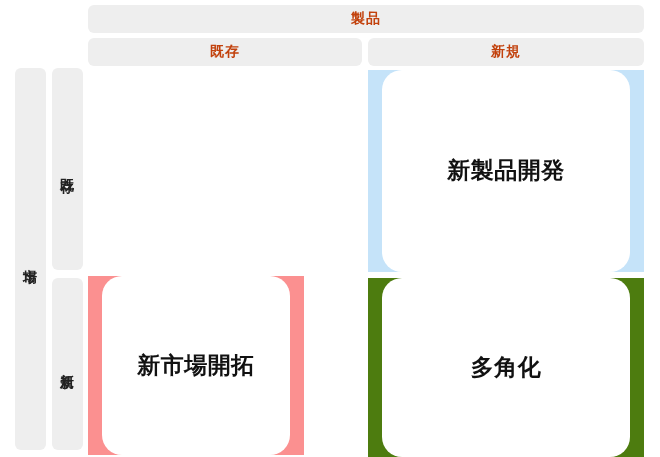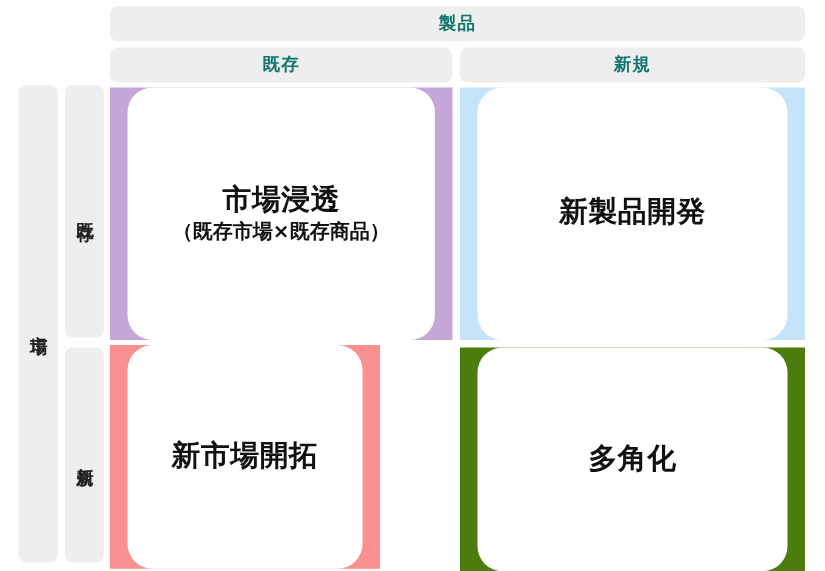--- a/index.html
+++ b/index.html
@@ -23,21 +23,21 @@
 
   
   .axis-bar {
     position: absolute;
     background: #eeeeee;
     border-radius: 6px;
     display: flex;
     align-items: center;
     justify-content: center;
     font-weight: 700;
-    color: #0f766e;
+    color: #c2410c;
     letter-spacing: 1px;
     box-sizing: border-box;
   }
 
   #product-axis-title {
     left: 88px;
     top: 5px;
     width: 556px;
     height: 28px;
     font-size: 14px;
@@ -184,26 +184,20 @@
   <div class="axis-bar" id="product-col-existing">既存</div>
 
   <div class="axis-bar" id="product-col-new">新規</div>
 
   <div class="axis-bar-v" id="market-axis-title">市場</div>
 
   <div class="axis-bar-v" id="market-row-existing">既存</div>
 
   <div class="axis-bar-v" id="market-row-new">新規</div>
 
-  <div class="quadrant" id="quad-market-penetration" style="background: rgb(196, 166, 216);">
-    <div class="quad-card">
-      <div class="quad-title">市場浸透</div>
-      <div class="quad-subtitle">（既存市場×既存商品）</div>
-    </div>
-  </div>
 
   <div class="quadrant" id="quad-product-development" style="background: rgb(197, 227, 249);">
     <div class="quad-card">
       <div class="quad-title">新製品開発</div>
     </div>
   </div>
 
   <div class="quadrant" id="quad-market-development" style="background: rgb(251, 144, 144);">
     <div class="quad-card">
       <div class="quad-title">新市場開拓</div>

